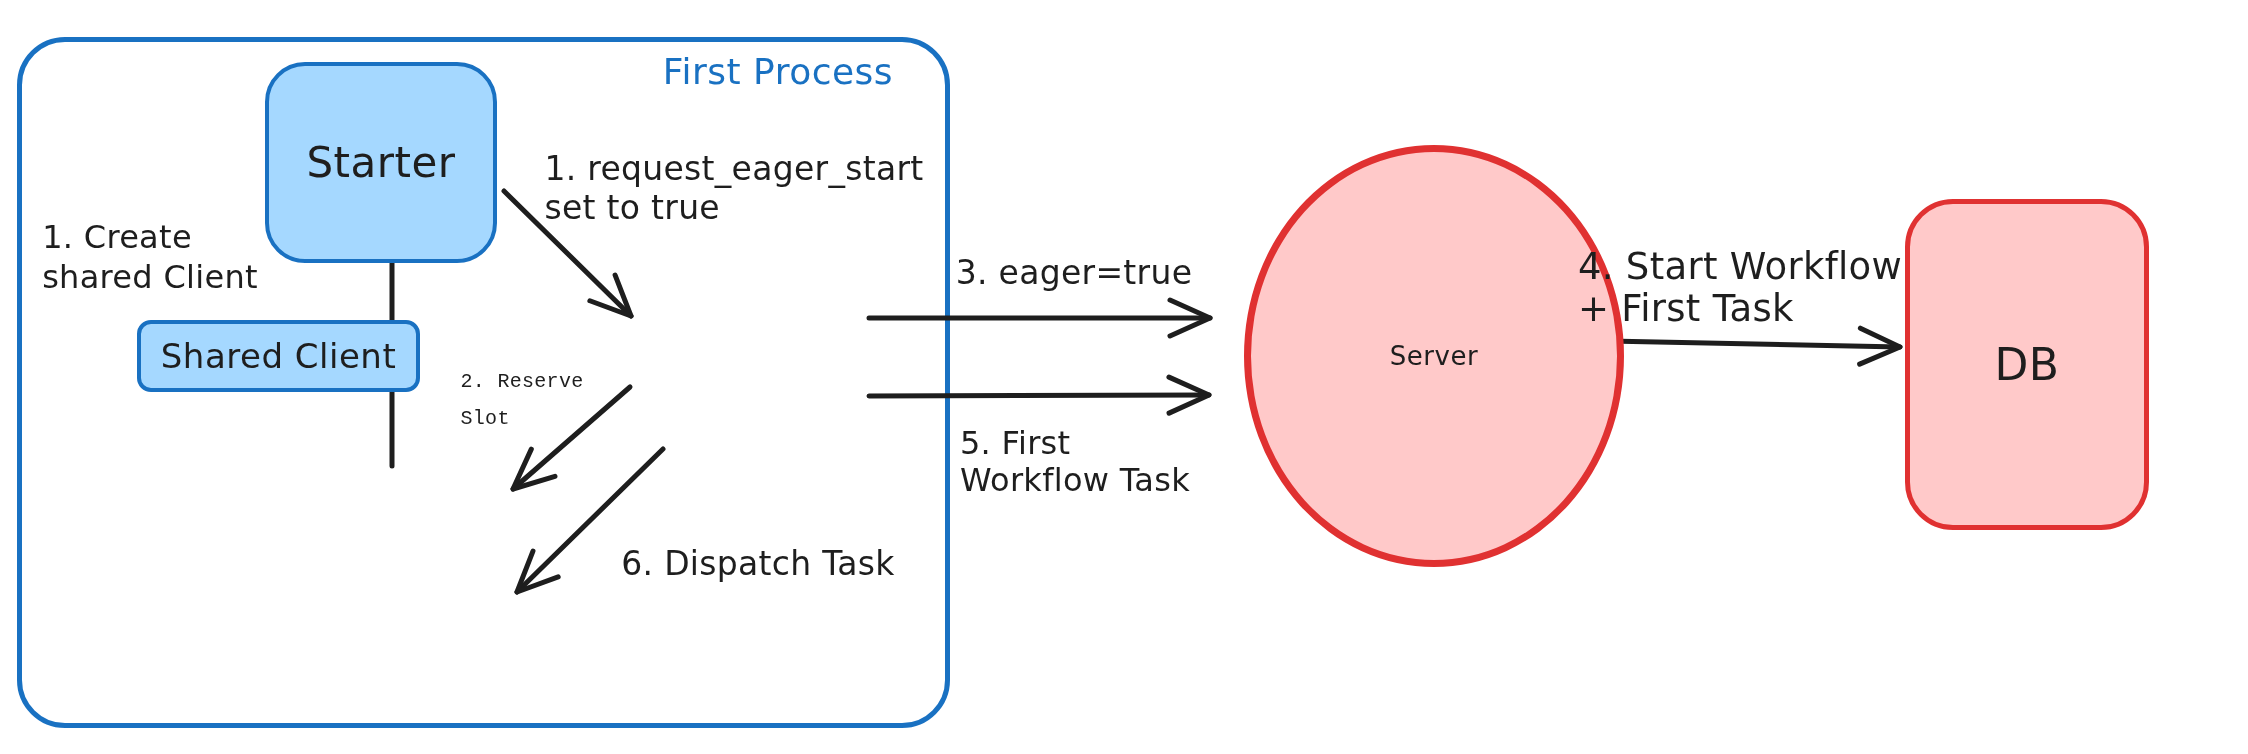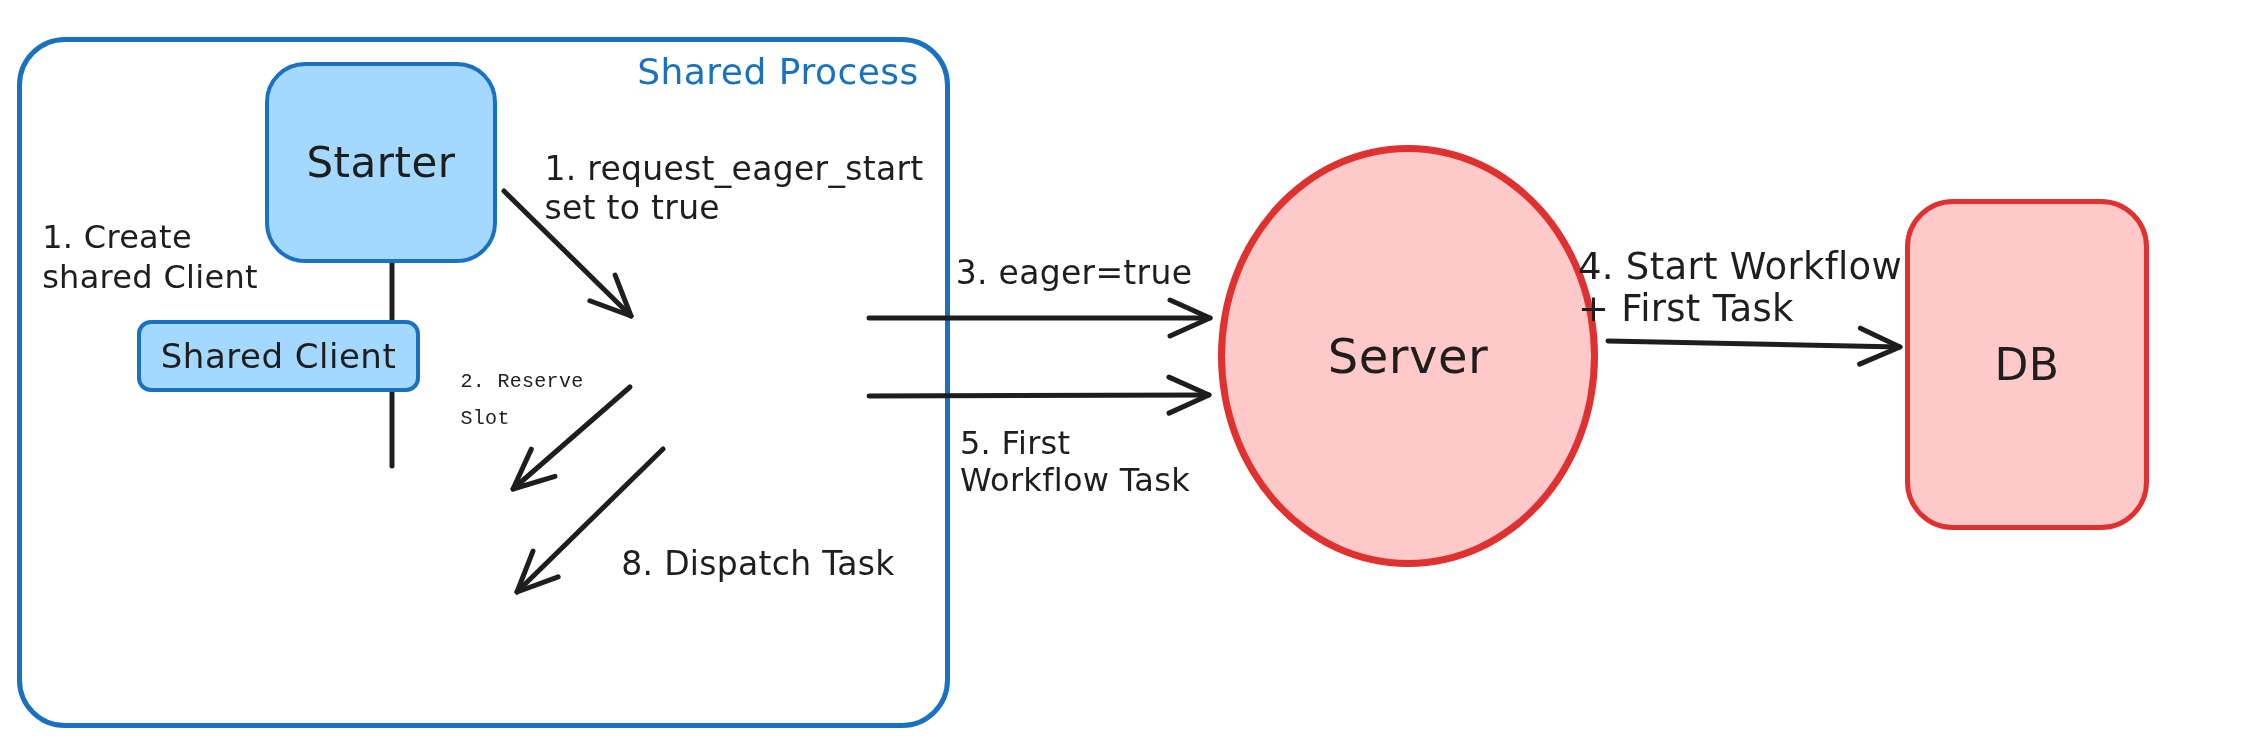--- a/index.html
+++ b/index.html
@@ -56,21 +56,21 @@
     z-index:3;
     letter-spacing:.5px;
   }
 </style>
 </head>
 <body>
 
 <div class="canvas">
 
   <div class="container-box" style="left:17px;top:37px;width:923px;height:681px;"></div>
-  <div class="frame-label" style="left:778px;top:71px;">Shared Process</div>
+  <div class="frame-label" style="left:778px;top:71px;">First Process</div>
 
   <svg class="connectors" width="2248" height="754" viewBox="0 0 2248 754">
     <defs>
       <marker id="arrowhead" viewBox="0 0 48 44" refX="44" refY="22" markerWidth="48" markerHeight="44" markerUnits="userSpaceOnUse" orient="auto">
         <path class="connector-head" d="M4 4 L44 22 L4 40"></path>
       </marker>
     </defs>
 
     <line class="connector" x1="392" y1="258" x2="392" y2="466"></line>
     <line class="connector" x1="504" y1="191" x2="631" y2="316" marker-end="url(#arrowhead)"></line>
@@ -84,21 +84,21 @@
   <div class="node node-blue" style="left:265px;top:62px;width:232px;height:201px;border-radius:40px;font-size:42px;">
     <span>Starter</span>
   </div>
 
   <div class="node node-blue" style="left:137px;top:320px;width:283px;height:72px;border-radius:14px;font-size:34px;">
     <span>Shared Client</span>
   </div>
 
 
 
-  <div class="node node-red" style="left:1218px;top:145px;width:380px;height:422px;border-radius:50%;border-width:7px;font-size:48px;text-align:center;">
+  <div class="node node-red" style="left:1244px;top:145px;width:380px;height:422px;border-radius:50%;border-width:7px;font-size:26px;text-align:center;">
     <span>Server</span>
   </div>
 
   <div class="node node-red" style="left:1905px;top:199px;width:244px;height:331px;border-radius:48px;font-size:44px;">
     <span>DB</span>
   </div>
 
   <div class="note" style="left:150px;top:257px;font-size:32px;line-height:40px;">
     <span class="l">1. Create</span>
     <span class="l">shared Client</span>
@@ -108,21 +108,21 @@
     <span class="l">1. request_eager_start</span>
     <span class="l">set to true</span>
   </div>
 
   <div class="note" style="left:522px;top:400px;font-size:20px;line-height:37px;font-family:Liberation Mono, monospace;">
     <span class="l">2. Reserve</span>
     <span class="l">Slot</span>
   </div>
 
   <div class="note" style="left:758px;top:563px;font-size:33px;">
-    <span class="l">8. Dispatch Task</span>
+    <span class="l">6. Dispatch Task</span>
   </div>
 
   <div class="note" style="left:1074px;top:272px;font-size:33px;">
     <span class="l">3. eager=true</span>
   </div>
 
   <div class="note" style="left:1075px;top:462px;font-size:32px;line-height:37px;">
     <span class="l">5. First</span>
     <span class="l">Workflow Task</span>
   </div>

